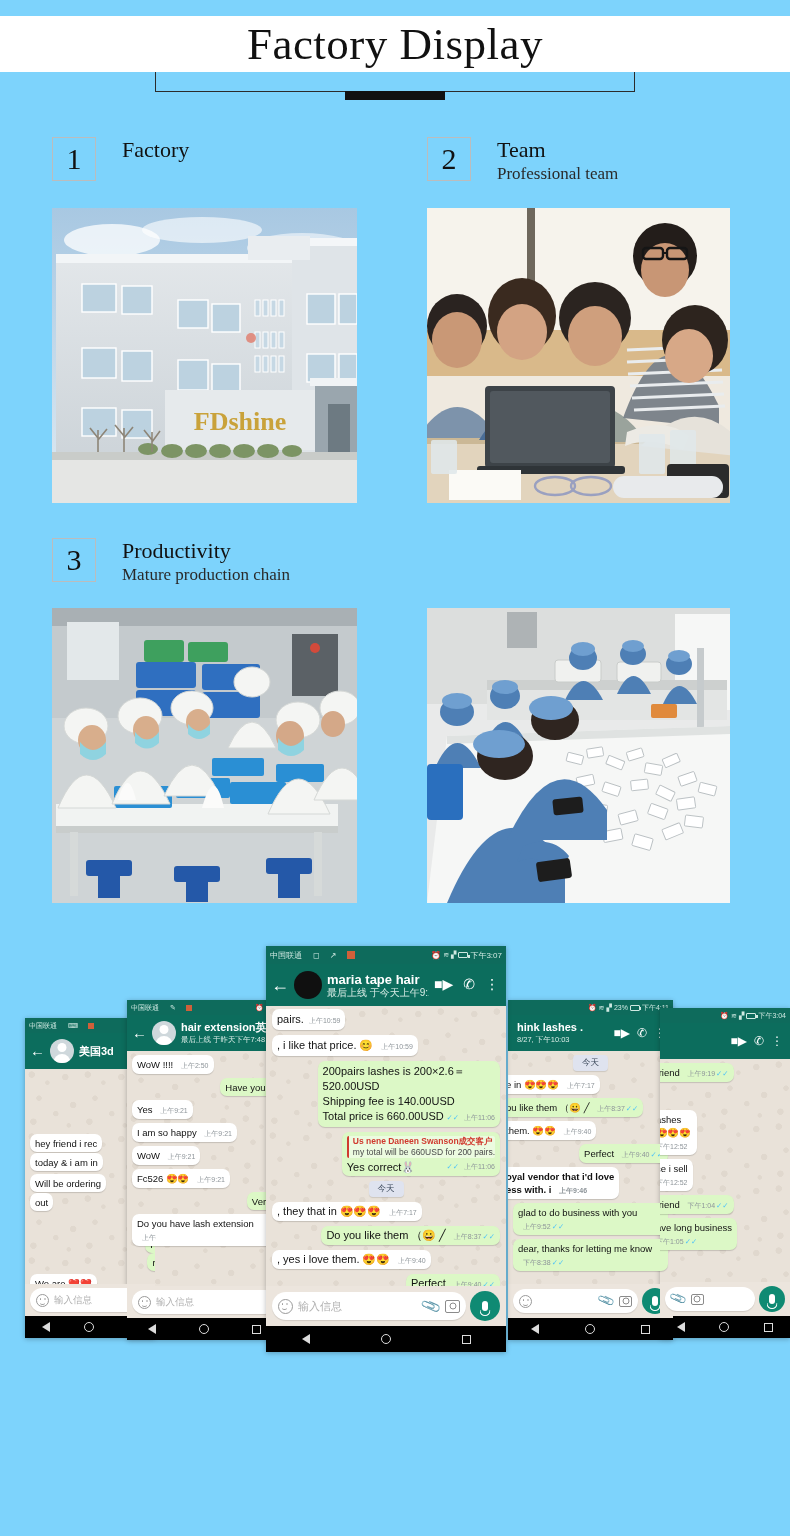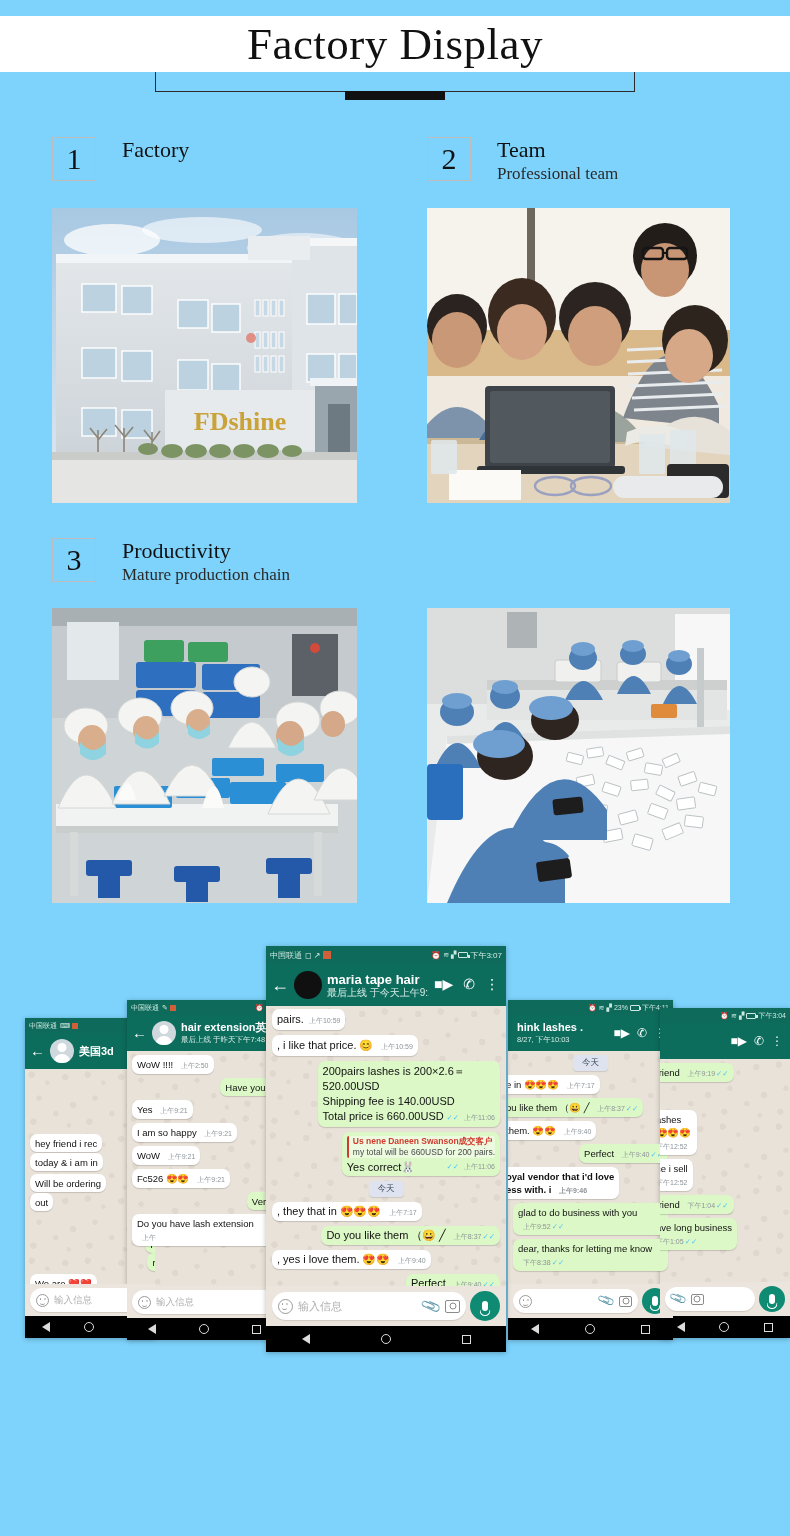--- a/index.html
+++ b/index.html
@@ -54,21 +54,21 @@
   
   .photo { position: absolute; overflow: hidden; }
   .photo svg { display:block; }
 
   
   .phone { position: absolute; overflow: hidden; background: #fff;
     box-shadow: 0 1px 5px rgba(0,0,0,0.28); }
   .ph-status {
     height: 15px; background: #0e6b5c; color: #cfe9e2;
     font-family: "Liberation Sans", sans-serif; font-size: 7px;
-    display: flex; align-items: center; padding: 0 4px; white-space: nowrap;
+    display: flex; align-items: center; padding: 0 4px; white-space: nowrap; gap: 8px;
   }
   .ph-status .right { margin-left: auto; display:flex; align-items:center; gap:2px;}
   .ph-header {
     background: #0c6d5d; color: #fff; display: flex; align-items: center;
     padding: 4px 5px; gap: 5px; height: 36px;
   }
   .ph-back { font-size: 15px; line-height: 1; color:#fff; flex:none;}
   .ph-avatar { width: 24px; height: 24px; border-radius: 50%; background: #cfd8dc;
      flex:none; position: relative; overflow:hidden;}
   .ph-avatar.dark { background: #101010; }

